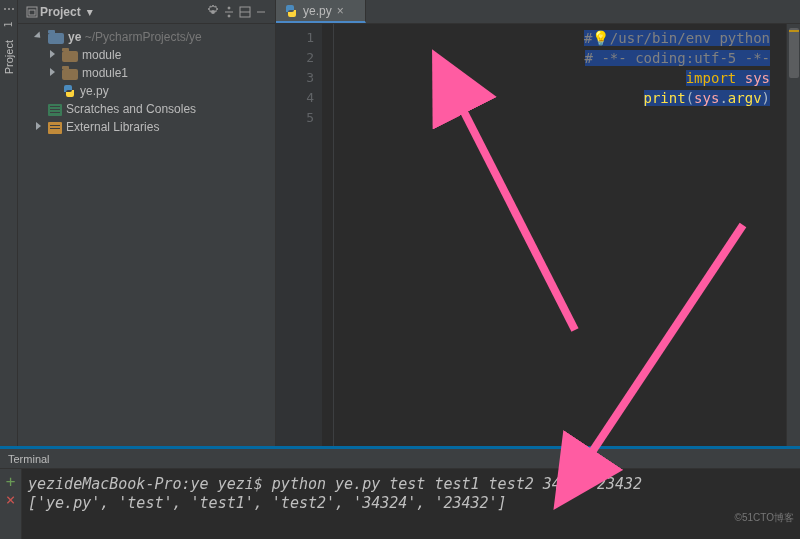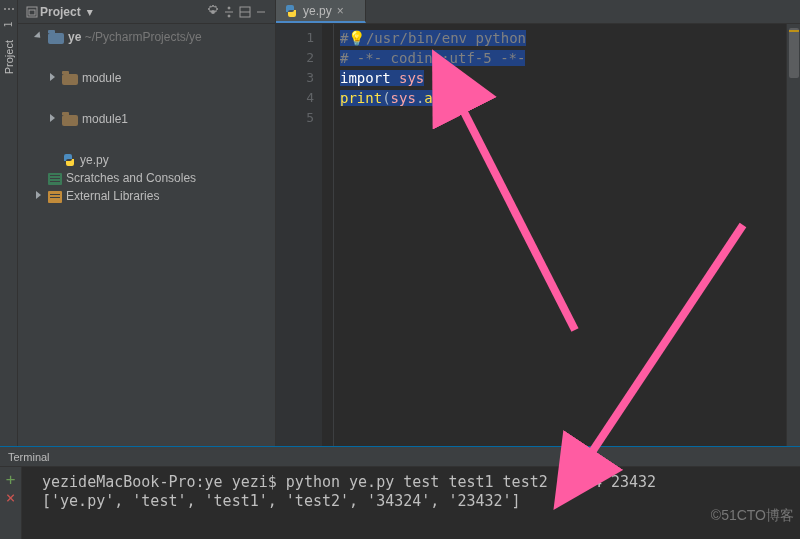--- a/index.html
+++ b/index.html
@@ -73,21 +73,21 @@
     width:14px; height:12px; background:#c28b3a; border-radius:1px; margin-top:1px;
   }
   .nicon.lib::before { content:""; position:absolute; left:2px; top:3px; width:10px; height:1px; background:#3c3f41; box-shadow:0 3px 0 #3c3f41; }
   .nicon.scratch {
     width:14px; height:12px; background:#3b7a57; border-radius:1px; margin-top:1px;
   }
   .nicon.scratch::before { content:""; position:absolute; left:2px; top:2px; width:10px; height:8px;
     background:repeating-linear-gradient(#3c3f41 0 1px, transparent 1px 3px); }
   .dim { color:#777; }
   .ind-1 { padding-left:14px; }
-  .ind-2 { padding-left:28px;margin-top:23px; }
+  .ind-2 { padding-left:28px; }
 
   
   .editor-area {
     flex:1; display:flex; flex-direction:column; background:#2b2b2b; position:relative;
   }
   .tabbar {
     height:24px; background:#3c3f41; border-bottom:1px solid #323232;
     display:flex; align-items:flex-end;
   }
   .tab {
@@ -103,74 +103,75 @@
   .tab .pyicon { width:14px; height:14px; }
   .editor-body { flex:1; display:flex; position:relative; overflow:hidden; }
   .gutter {
     width:46px; background:#313335; text-align:right;
     padding:4px 8px 0 0; color:#606366; font-size:13px; line-height:20px;
   }
   .ind-guide {
     width:12px; border-right:1px solid #3d3f41;
   }
   .code {
-    flex:1; padding:4px 0 0 6px; font-size:14px; line-height:20px;
+    flex:1; padding:4px 16px 0 6px; font-size:14px; line-height:20px;
     position:relative;
+    text-align:right;
   }
   .code .line { white-space:pre; display:block; }
   .sel { background:#214283; }
   .c-cm { color:#808080; }
-  .c-kw { color:#ffffff; }
+  .c-kw { color:#eab308; }
   .c-id { color:#fca5a5; }
   .c-bi { color:#fde047; }
   .c-fn { color:#fde047; }
   .c-pr { color:#a9b7c6; }
   .c-bulb { color:#f0c040; }
   .editor-scrollbar {
     width:14px; background:#3c3f41; border-left:1px solid #323232;
     position:relative;
   }
   .editor-scrollbar .thumb {
     position:absolute; top:4px; left:2px; width:10px; height:50px;
     background:#5b5d5f; border-radius:2px;
   }
   .editor-scrollbar .mark {
     position:absolute; left:2px; width:10px; height:2px; background:#be9117;
   }
 
   
   .terminal {
-    height:93px; background:#2b2b2b; border-top:1px solid #0369a1;
+    height:93px; background:#2b2b2b; border-top:3px solid #0369a1;
     display:flex; flex-direction:column;
   }
   .terminal-header {
     height:20px; background:#3c3f41; border-bottom:1px solid #323232;
     display:flex; align-items:center; padding:0 8px;
     font-size:11px; color:#bbb;
     font-family:"Segoe UI","Helvetica Neue",sans-serif;
   }
   .terminal-body { flex:1; display:flex; }
   .terminal-side {
     width:22px; background:#3c3f41; border-right:1px solid #323232;
     display:flex; flex-direction:column; align-items:center; gap:4px; padding-top:6px;
   }
   .term-btn { width:14px; height:14px; font-size:16px; line-height:14px; text-align:center; cursor:pointer; }
   .term-plus { color:#6a9955; }
   .term-x { color:#c75450; }
   .terminal-text {
-    flex:1; padding:6px 6px 0 20px; font-size:15px; line-height:19px;
+    flex:1; padding:6px 6px 0 6px; font-size:15px; line-height:19px;
     color:#bfbfbf;
-    white-space:pre; overflow:hidden;
+    white-space:pre; overflow:hidden;font-style:italic;
   }
 
   
   .arrows { position:absolute; left:0; top:0; width:800px; height:539px; pointer-events:none; }
 
   .watermark {
-    position:absolute; right:6px; bottom:14px; font-size:14px; color:#777;
+    position:absolute; right:6px; bottom:14px; font-size:10px; color:#777;
     font-family:"Segoe UI",sans-serif;
   }
 </style>
 </head>
 <body>
 
 <div class="top-area">
 
   <div class="vbar">
     <div class="vbar-dots">

